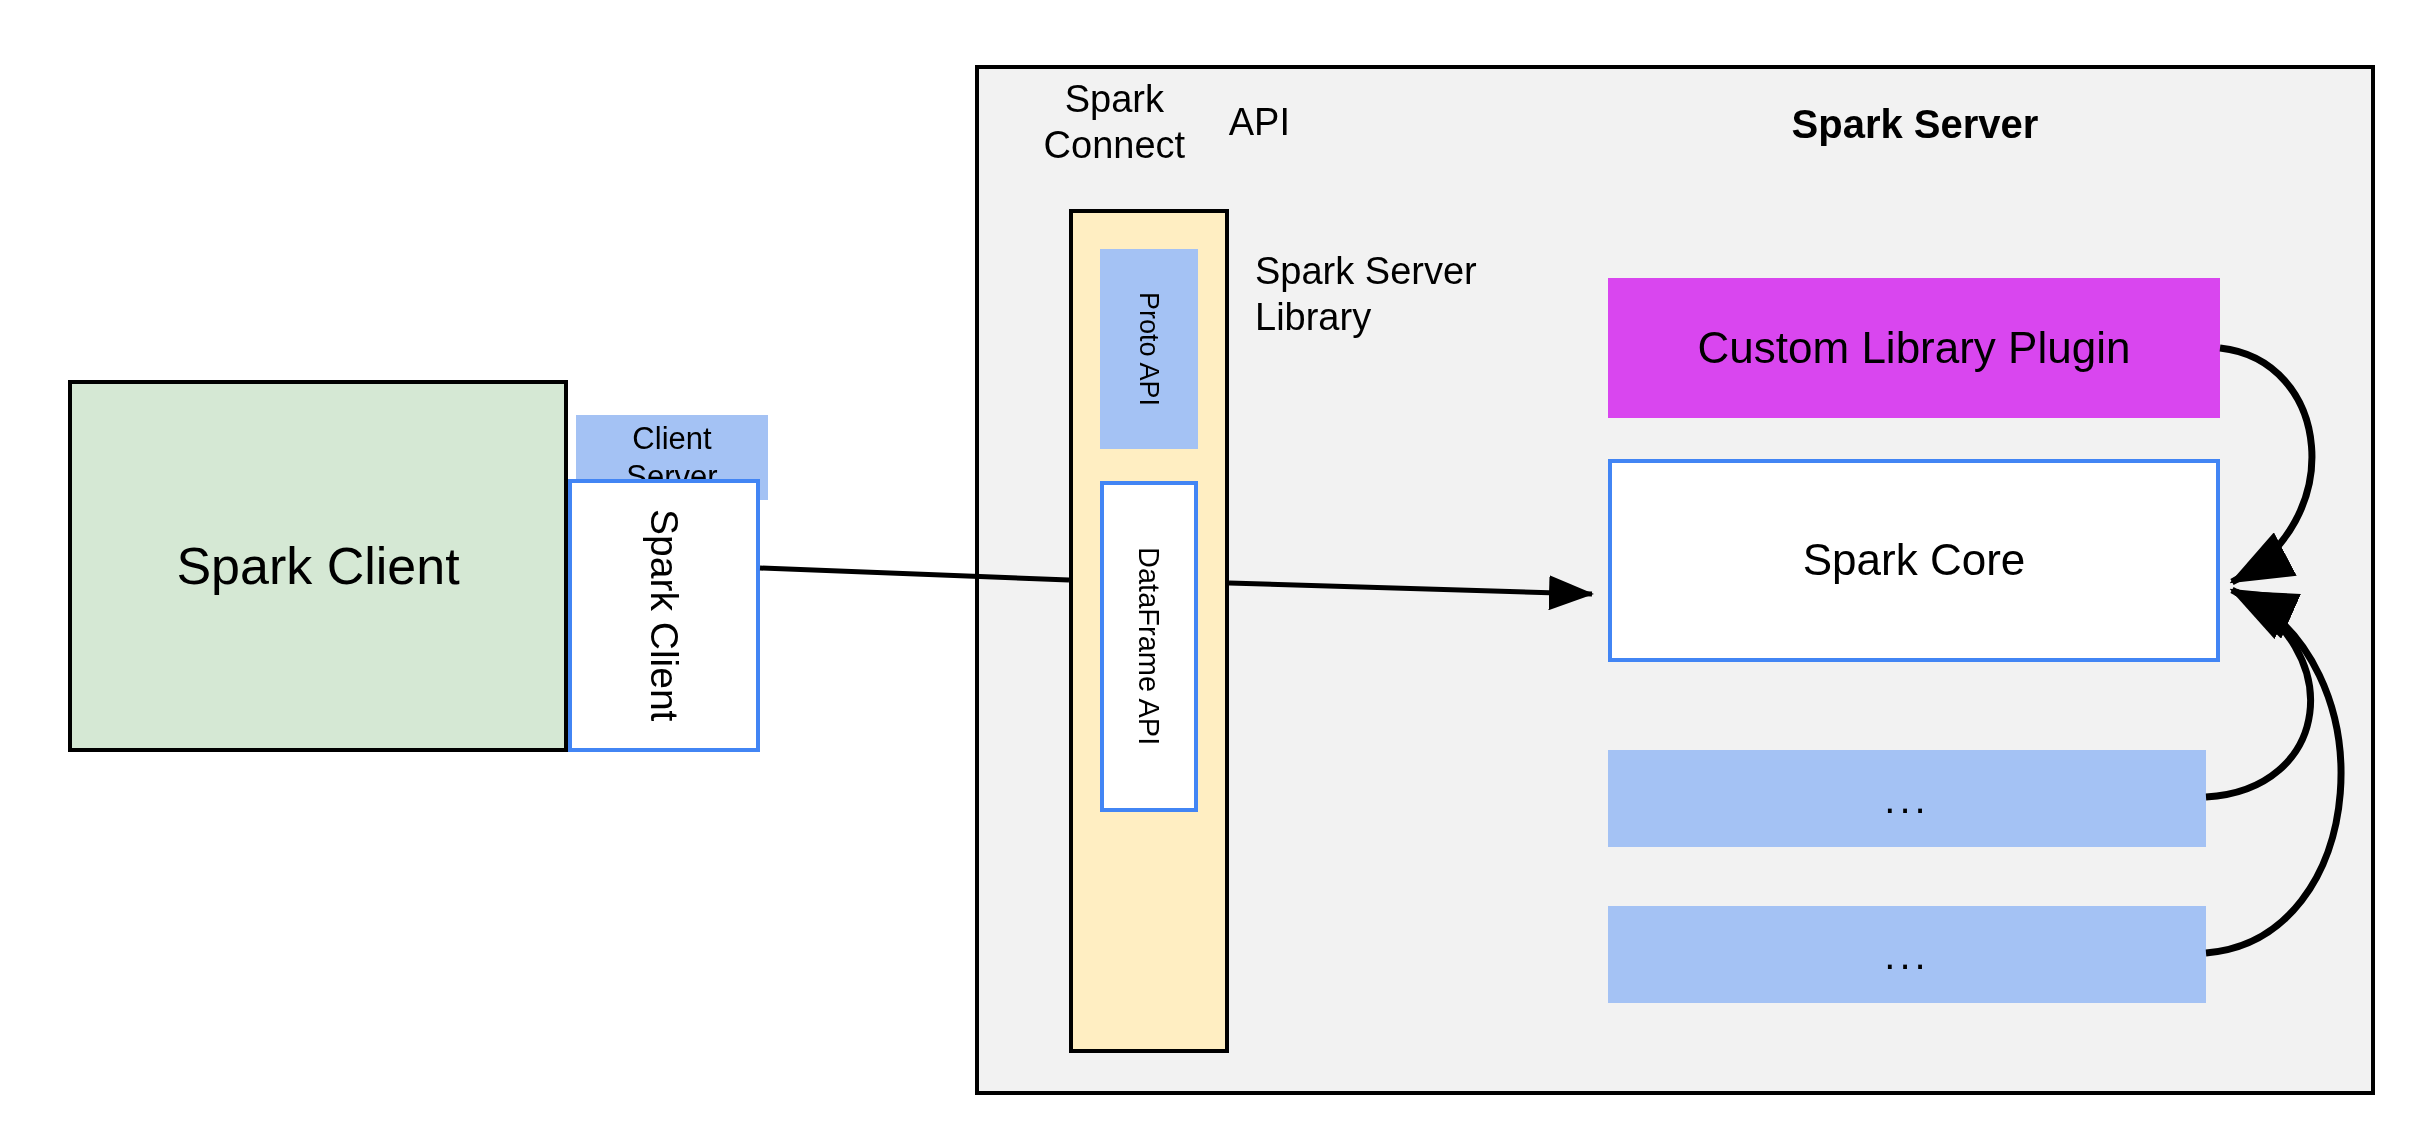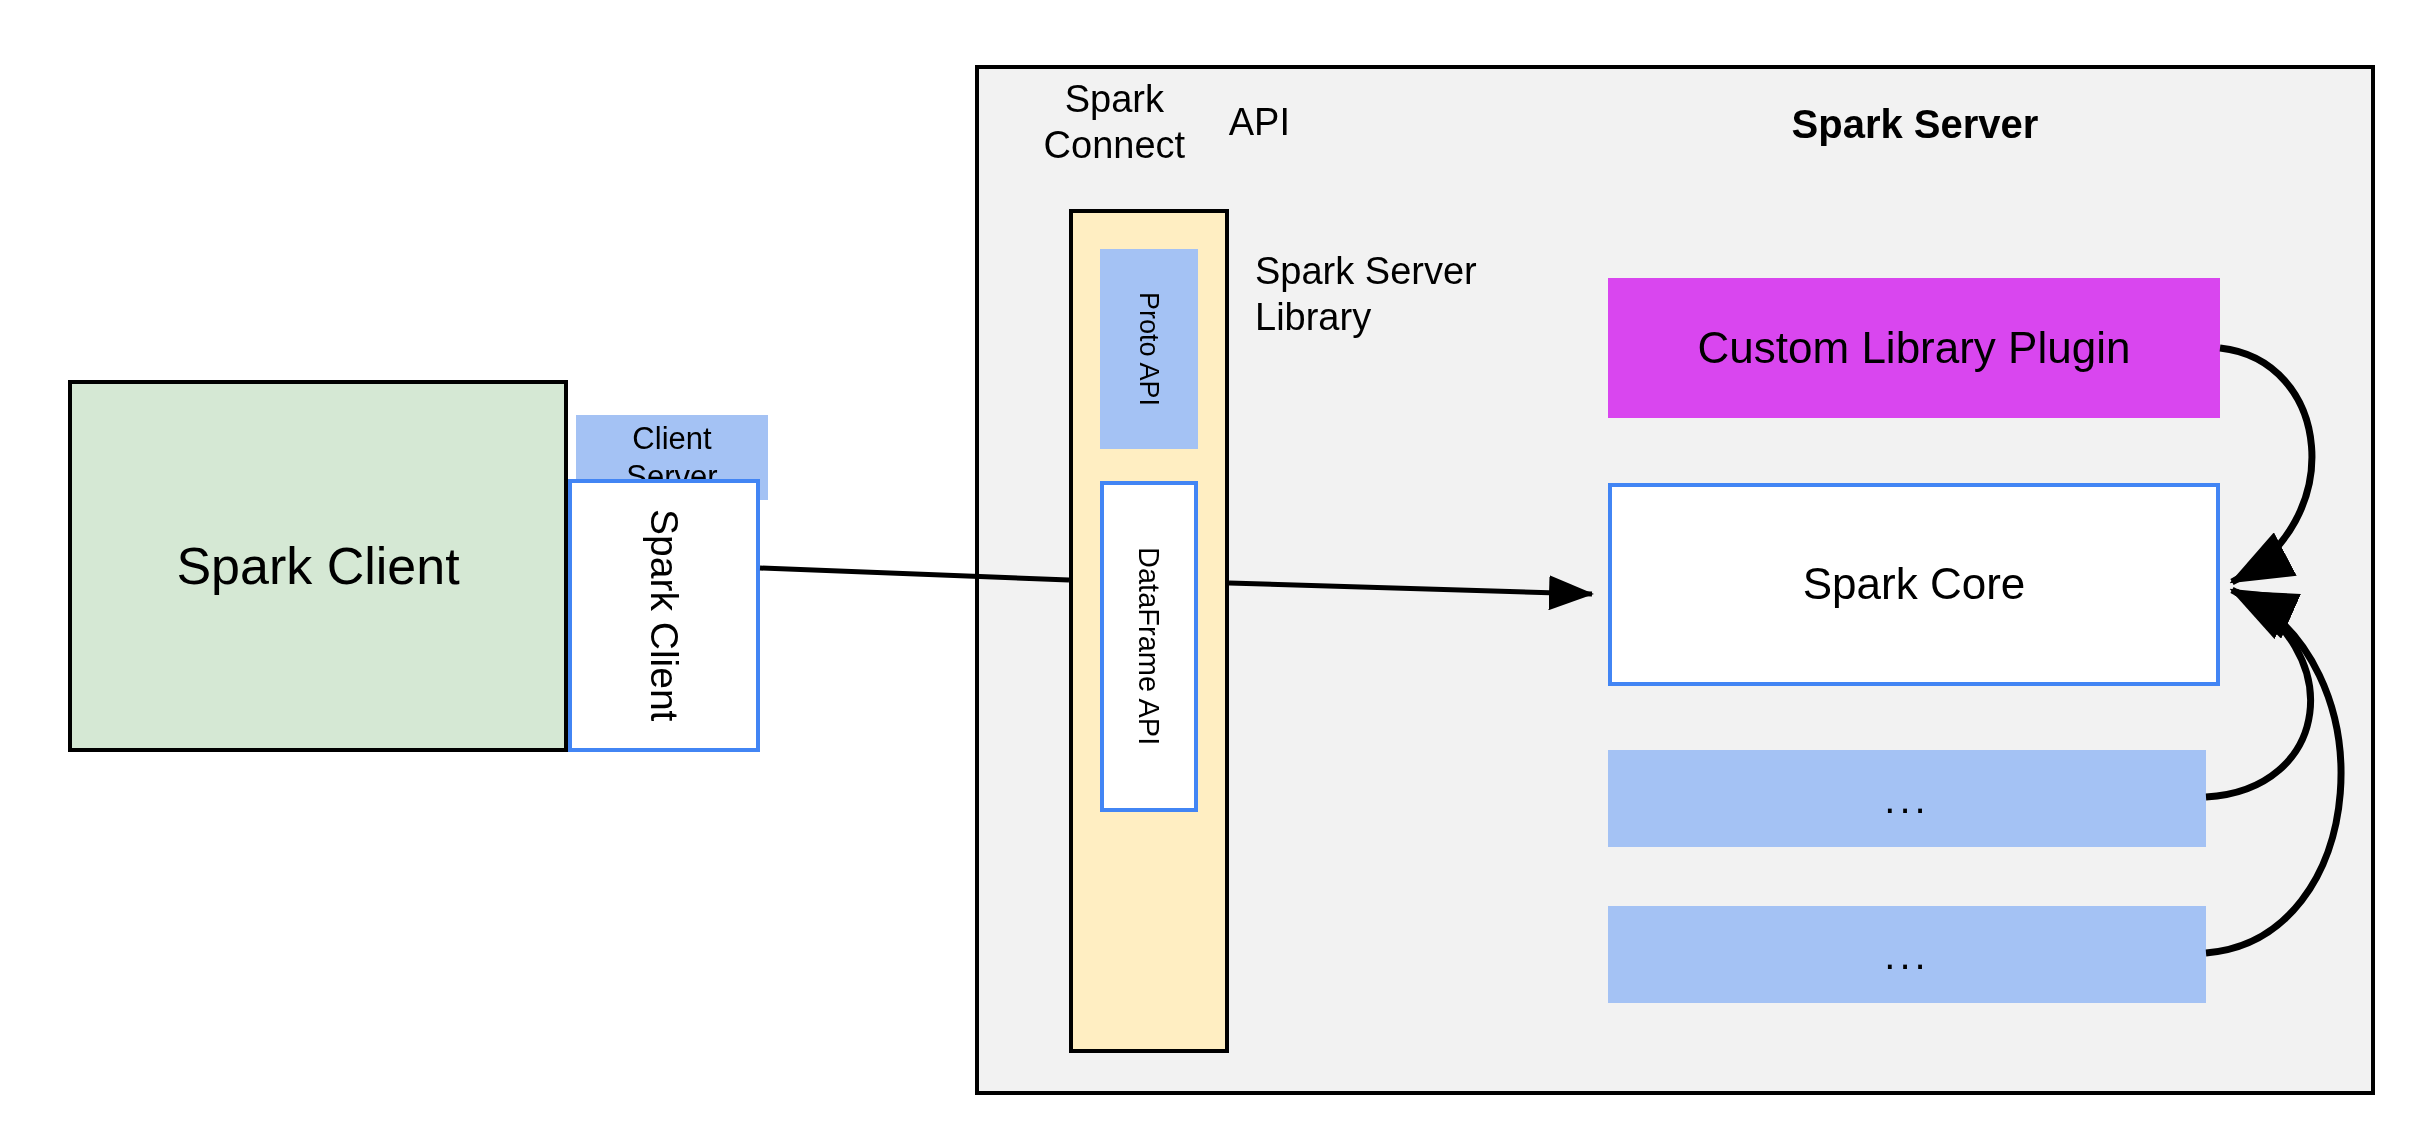--- a/index.html
+++ b/index.html
@@ -164,21 +164,21 @@
     width: 612px;
     height: 140px;
     background: #d946ef;
     border: 0;
     font-size: 44px;
     z-index: 4;
   }
 
   #spark-core {
     left: 1608px;
-    top: 483px;
+    top: 459px;
     width: 612px;
     height: 203px;
     background: #ffffff;
     border: 4px solid #4285f4;
     font-size: 44px;
     z-index: 4;
   }
 
   #ellipsis-box-1 {
     left: 1608px;

